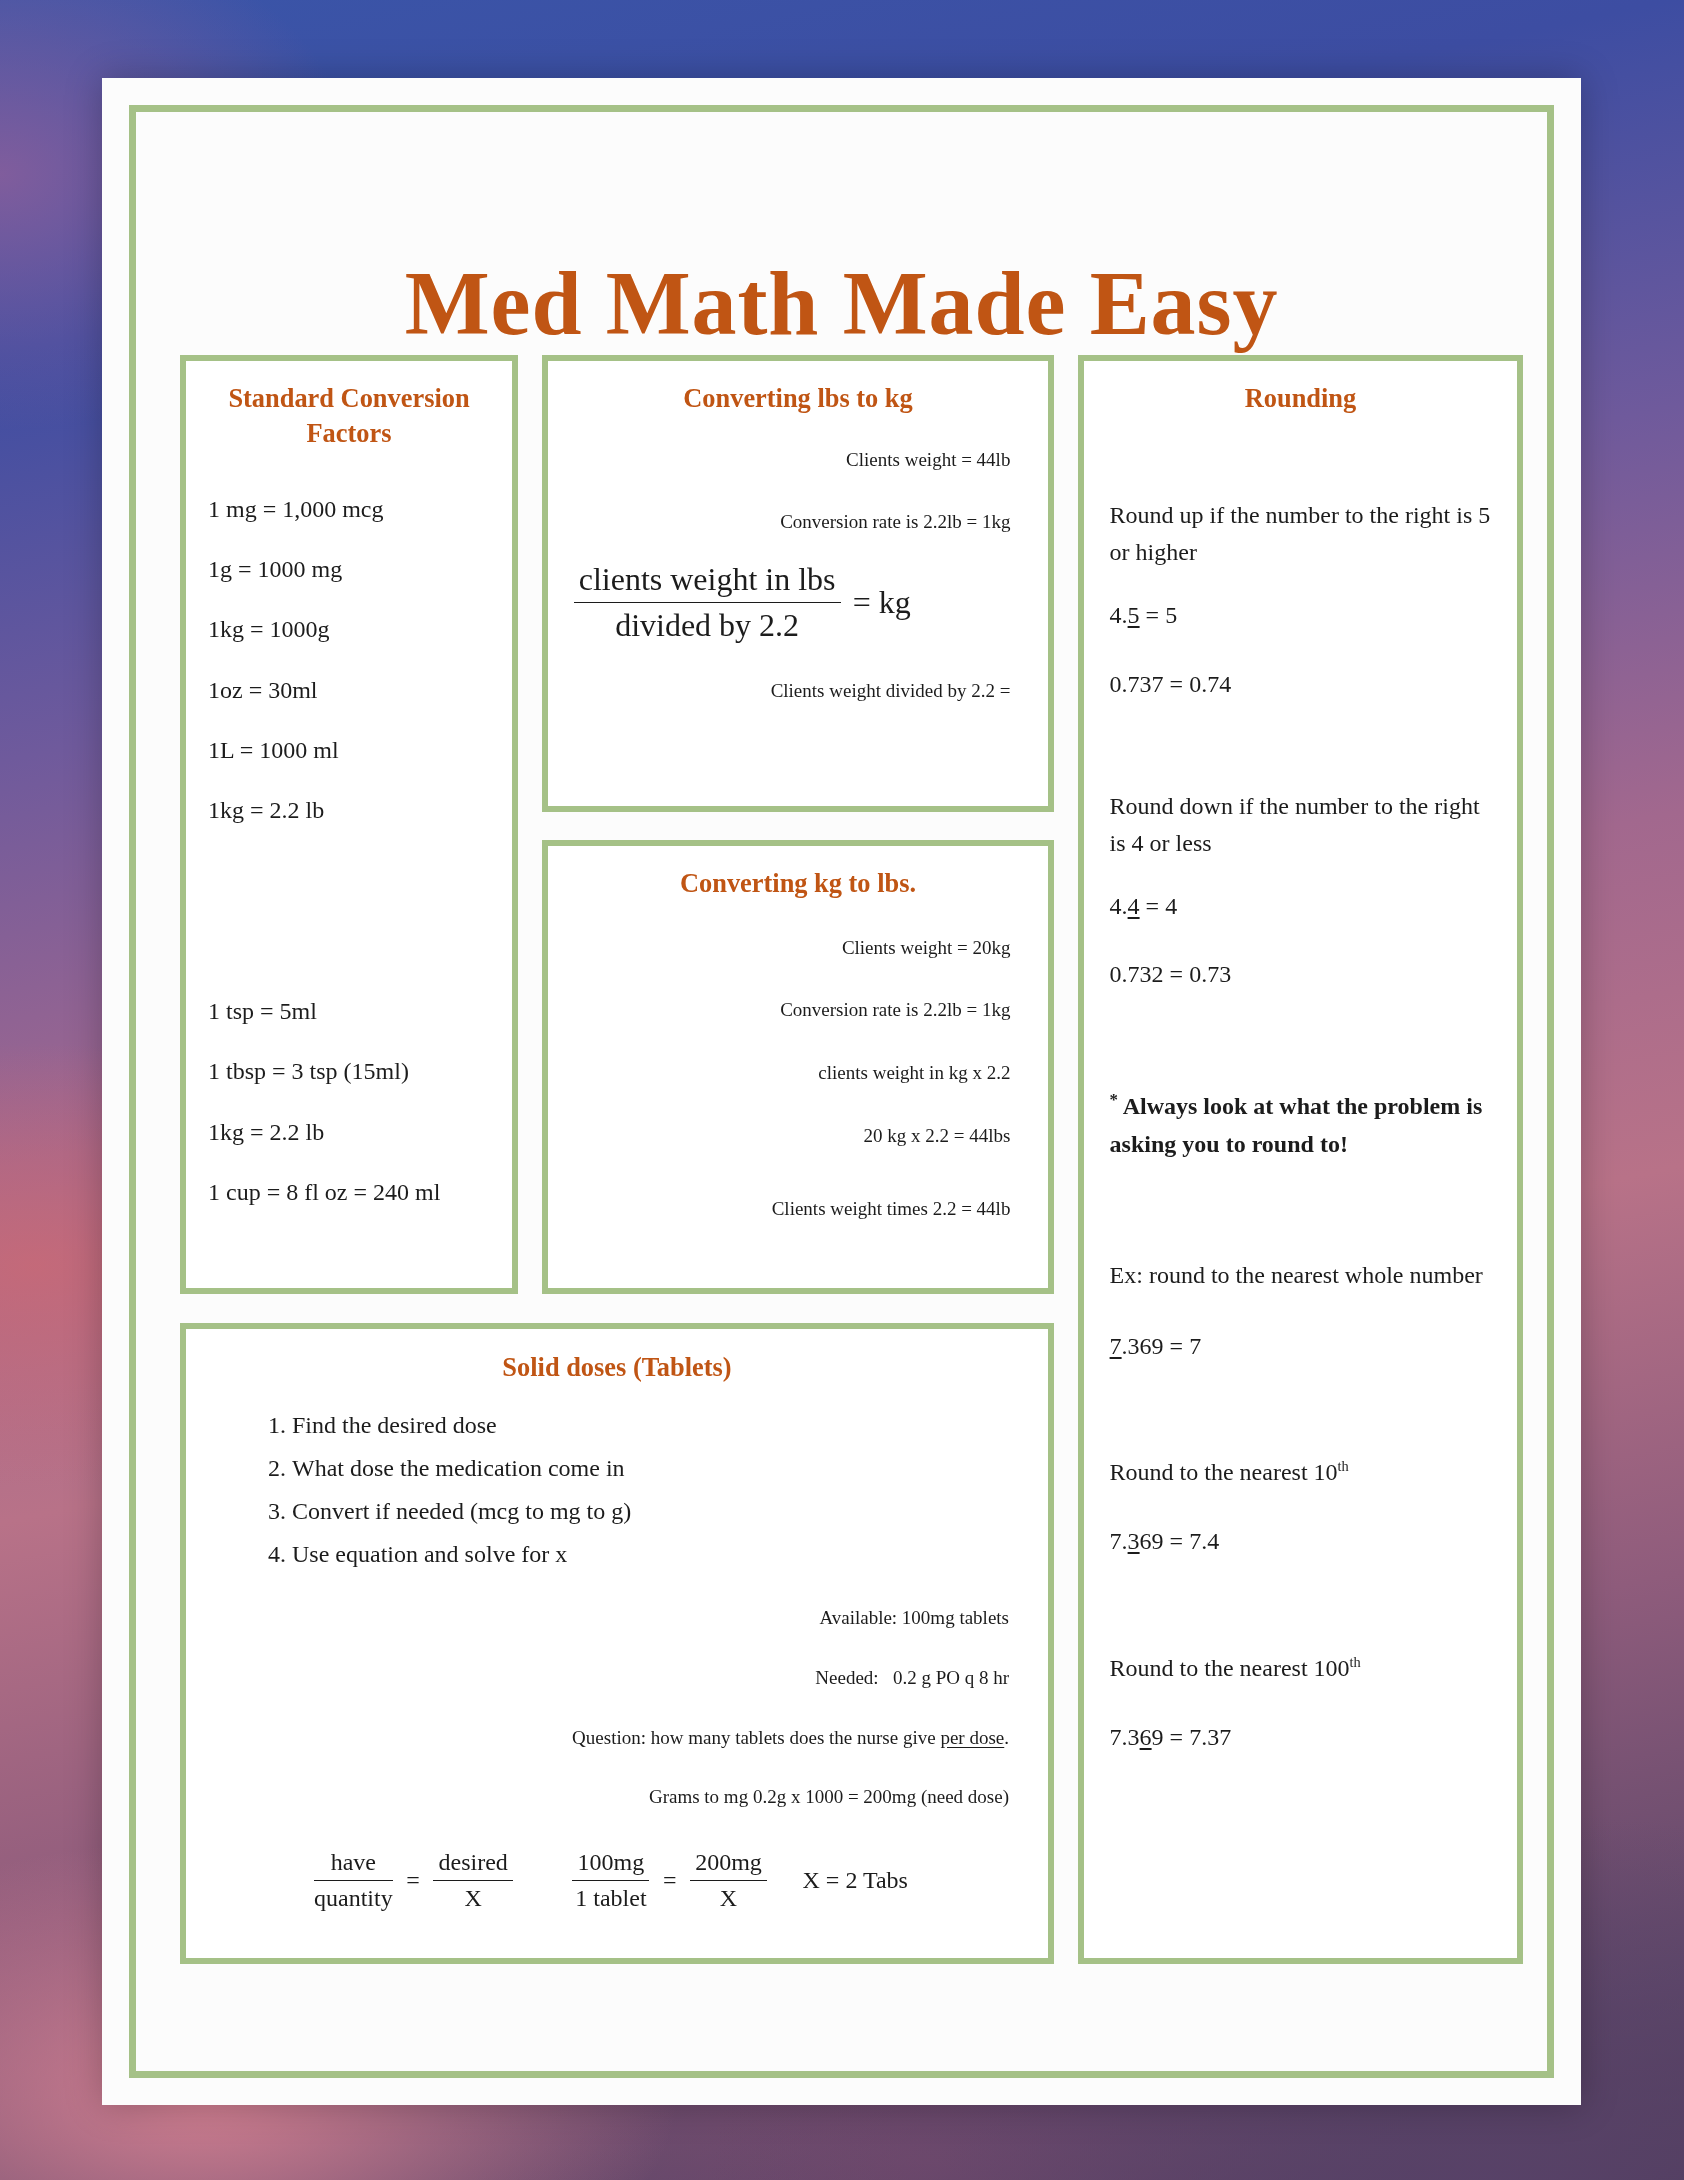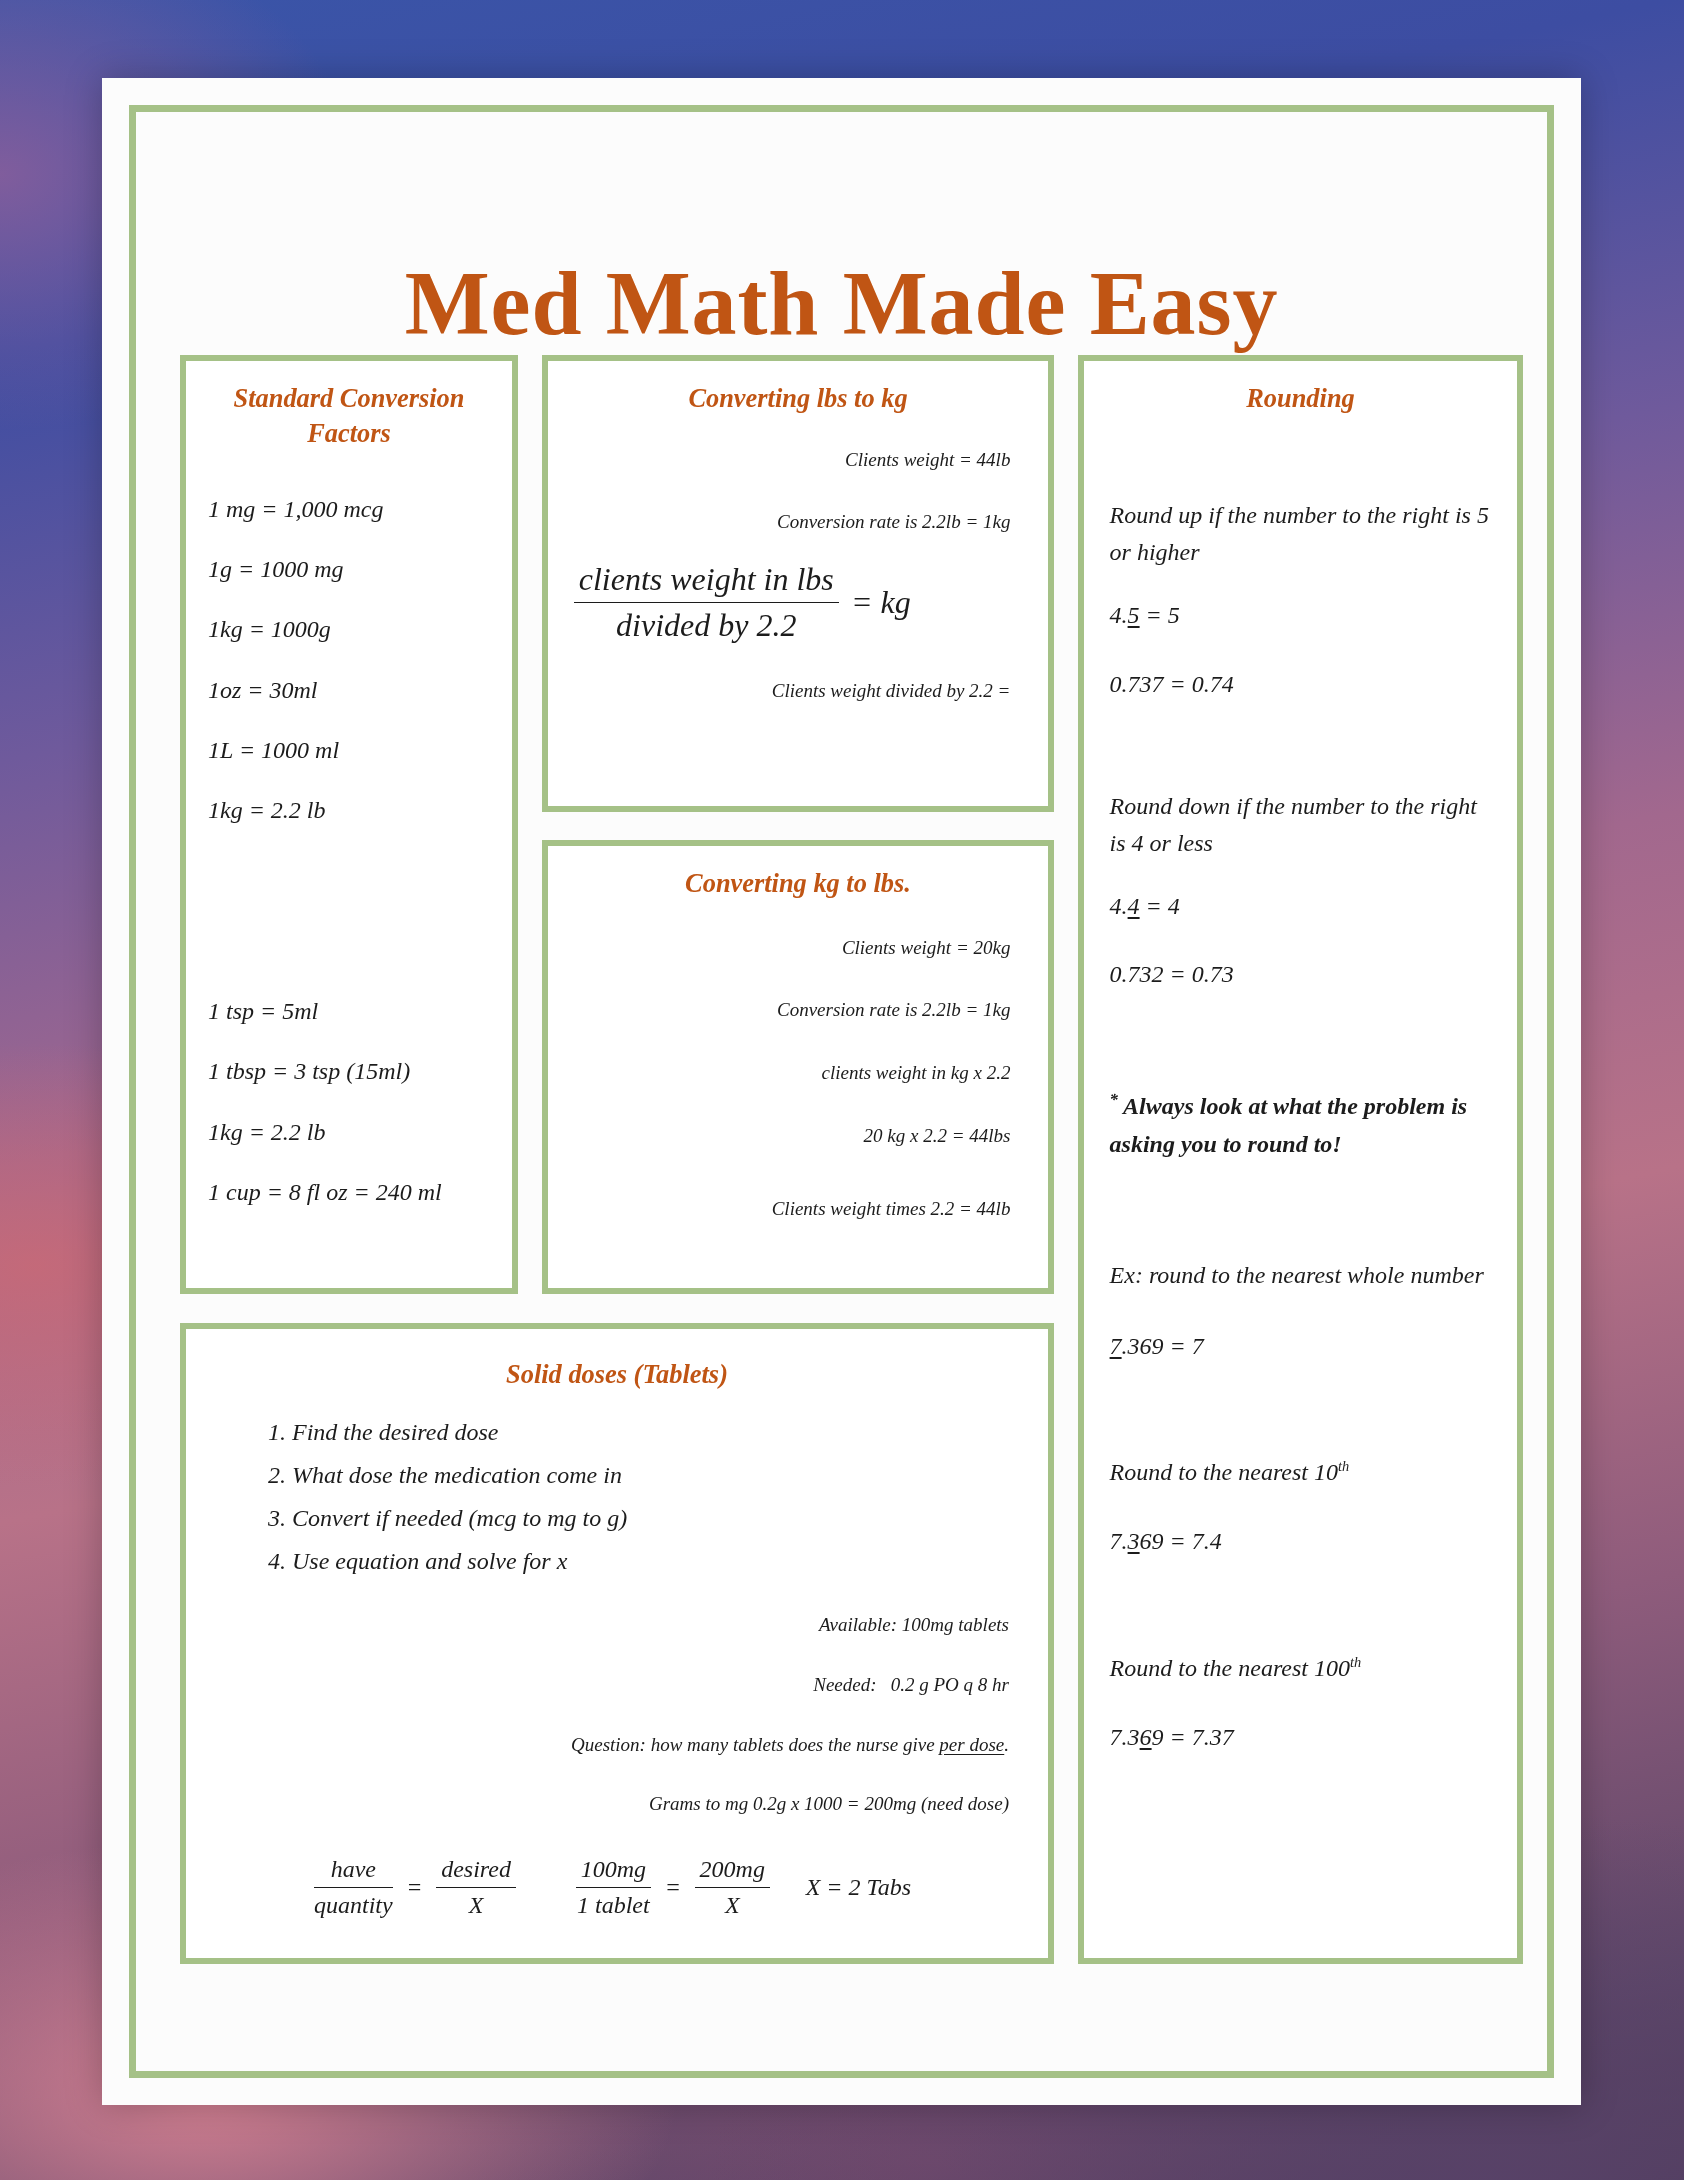--- a/index.html
+++ b/index.html
@@ -27,30 +27,30 @@
   .frame {
     position: absolute; left: 27px; top: 27px; right: 27px; bottom: 27px;
     border: 7.7px solid #a5c187;
   }
   .page-title {
     position: absolute; top: 121px; left: 0; width: 100%;
     text-align: center; font-weight: 700; font-size: 90px; color: #c05514;
     letter-spacing: 0.9px; line-height: 1;
   }
   .box {
-    position: absolute; border: 6.8px solid #a5c187; background: #ffffff; font-style: italic;
+    position: absolute; border: 6.8px solid #a5c187; background: #ffffff;
   }
   .box-title {
     text-align: center; color: #c05514; font-weight: 700; font-size: 26.4px;
     margin: 20.4px 0 0; line-height: 1.3;
   }
   .box-standard  { left: 78px;   top: 277px;  width: 338px;  height: 939px; padding: 0 22px; }
   .box-lbs       { left: 440px;  top: 277px;  width: 512px;  height: 457px;  padding: 0 25.6px; }
   .box-kg        { left: 440px;  top: 762px;  width: 512px;  height: 454px;  padding: 0 25.6px; }
-  .box-solid     { left: 78px;   top: 1245px; width: 874px; height: 641px;  padding: 8px 27px; }
+  .box-solid     { left: 78px;   top: 1245px; width: 874px; height: 641px;  padding: 1px 27px; }
   .box-rounding  { left: 976px; top: 277px;  width: 445px;  height: 1609px; padding: 0 25.6px; }
 
   .std-list { list-style: none; margin: 44px 0 0; padding: 0; font-size: 24px; }
   .std-list li { margin-bottom: 29px; line-height: 1.3; }
   .std-list.second { margin-top: 170px; }
 
   .body-line { font-size: 19px; margin: 12px; line-height: 1.35; text-align: right; }
   .mt-36 { margin-top: 31px; } .mt-40 { margin-top: 34px; } .mt-44 { margin-top: 37px; }
   .mt-56 { margin-top: 48px; }
 

